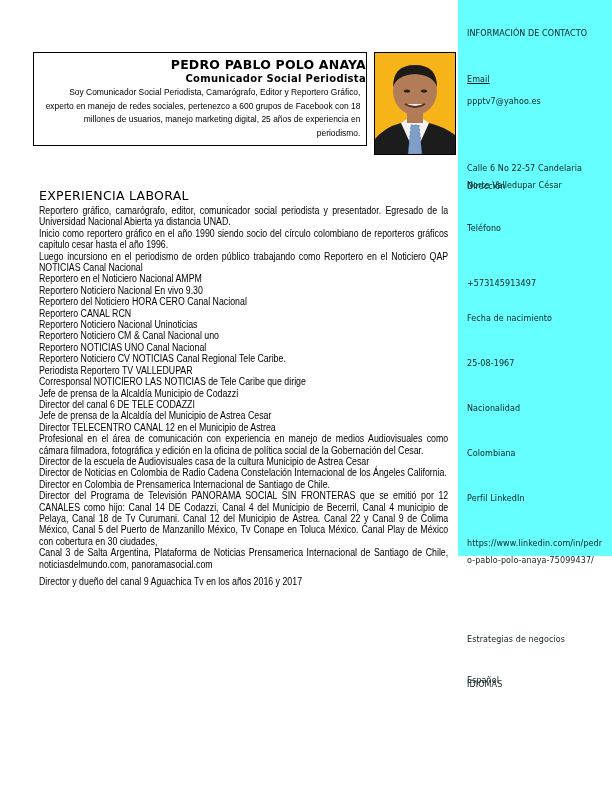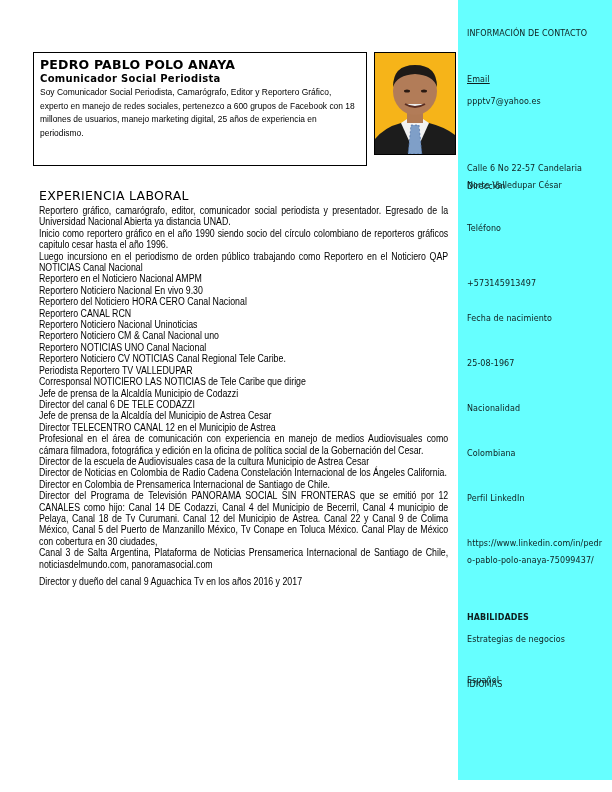--- a/index.html
+++ b/index.html
@@ -2,36 +2,37 @@
 <html><head>
 <meta charset="utf-8">
 <style>
   html, body { margin: 0; padding: 0; }
   body {
     width: 612px; height: 792px; position: relative; overflow: hidden;
     background: #ffffff; color: #000;
     font-family: "Liberation Sans", sans-serif;
   }
   .sidebar {
-    position: absolute; left: 458px; top: 0; width: 154px; height: 780px;
+    position: absolute; left: 458px; top: 0; width: 154px; height: 556px;
     background: #66ffff;
   }
   .sb-item {
     position: absolute; left: 9px; width: 140px;
     font-family: "DejaVu Sans", sans-serif;
     font-size: 8px; line-height: 17px; color: #0f1f1f;
     letter-spacing: 0.1px;
   }
   .sb-heading { font-weight: bold; }
   .sb-link { word-break: break-all; line-height: 17px; }
 
   .header-box {
-    position: absolute; left: 33px; top: 52px; width: 334px; height: 114px;
+    position: absolute; left: 33px; top: 52px; width: 334px; height: 94px;
     border: 1px solid #000; box-sizing: border-box;
     padding: 4px 0 0 6px;
+    text-align: right;
   }
   .name {
     font-family: "DejaVu Sans", sans-serif; font-weight: bold;
     font-size: 12.5px; line-height: 15px; letter-spacing: 0.2px; margin: 0;
   }
   .title {
     font-family: "DejaVu Sans", sans-serif; font-weight: bold;
     font-size: 10px; line-height: 13px; letter-spacing: 0.3px; margin: 0;
   }
   .summary {
@@ -125,17 +126,16 @@
   <div class="sb-item" style="top:138px;margin-top:40px;">Dirección</div>
   <div class="sb-item" style="top:160px;width:130px;">Calle 6 No 22-57 Candelaria Norte Valledupar César</div>
   <div class="sb-item" style="top:220px;">Teléfono</div>
   <div class="sb-item" style="top:275px;">+573145913497</div>
   <div class="sb-item" style="top:310px;">Fecha de nacimiento</div>
   <div class="sb-item" style="top:355px;">25-08-1967</div>
   <div class="sb-item" style="top:400px;">Nacionalidad</div>
   <div class="sb-item" style="top:445px;">Colombiana</div>
   <div class="sb-item" style="top:490px;">Perfil LinkedIn</div>
   <div class="sb-item sb-link" style="top:535px;">https://www.linkedin.com/in/pedro-pablo-polo-anaya-75099437/</div>
-  <div class="sb-item sb-heading" style="top:609px;">HABILIDADES</div>
   <div class="sb-item" style="top:631px;">Estrategias de negocios</div>
   <div class="sb-item" style="top:676px;">IDIOMAS</div>
   <div class="sb-item" style="top:672px;">Español</div>
 </div>
 
 </body></html>

